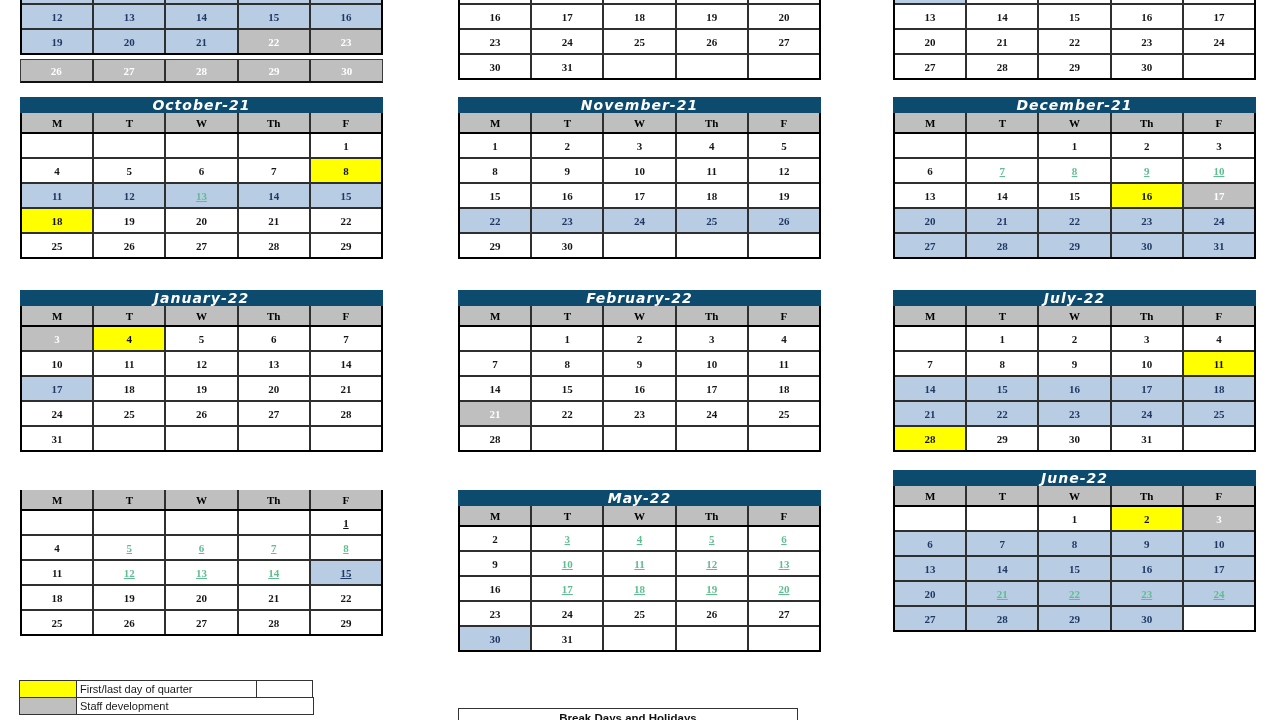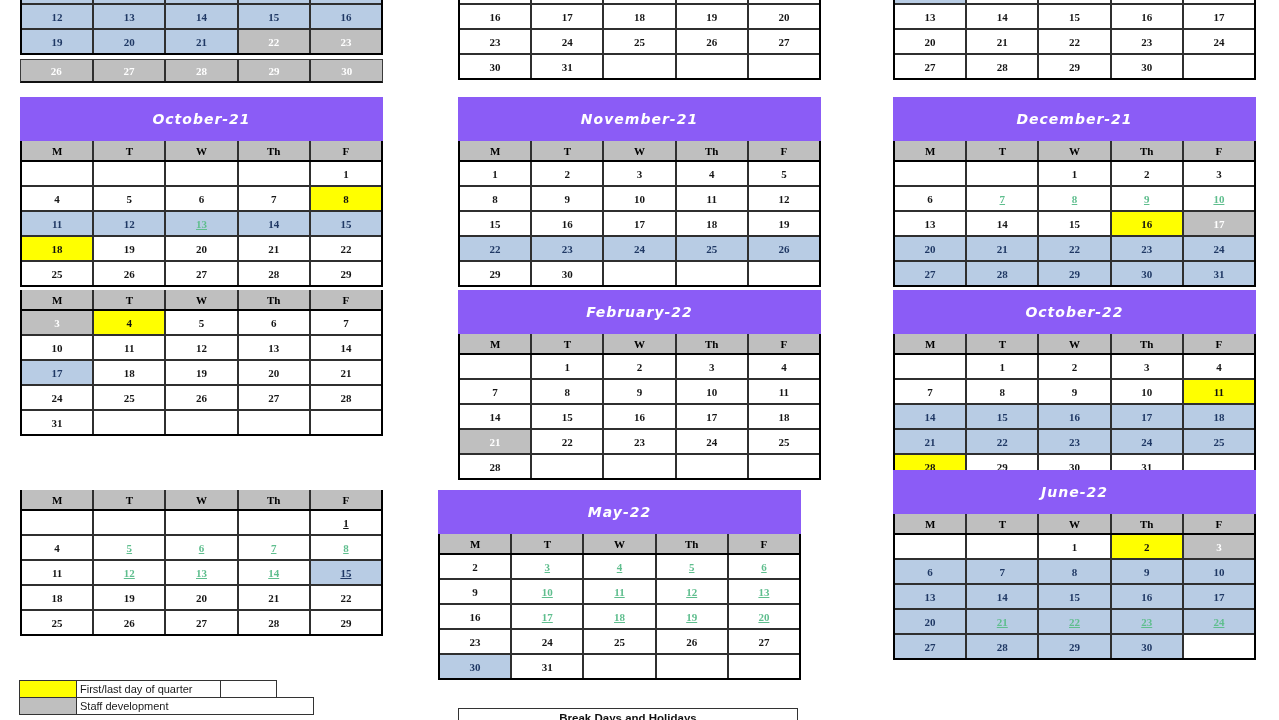--- a/index.html
+++ b/index.html
@@ -1,20 +1,20 @@
 <!DOCTYPE html>
 <html><head>
 <meta charset="utf-8">
 <style>
   html,body{margin:0;padding:0;}
   body{width:1279px;height:720px;overflow:hidden;background:#ffffff;position:relative;
        font-family:"Liberation Sans",sans-serif;}
   .slot{position:absolute;width:363px;}
   
-  .m-title{height:44px;background:#8b5cf6;color:#fff;display:flex;align-items:center;justify-content:center;
+  .m-title{height:16px;background:#0c4a6e;color:#fff;display:flex;align-items:center;justify-content:center;
            font:italic 700 14px "DejaVu Sans",sans-serif;letter-spacing:1px;}
   .m-body{border:2px solid #000;border-top:none;background:#fff;}
   .pbox{border:2px solid #000;border-top:none;background:#fff;}
   .m-hdr{display:flex;background:#BFBFBF;border-bottom:2px solid #000;height:19px;}
   .m-row{display:flex;height:23px;border-top:2px solid #2f2f2f;}
   .m-row:first-child{border-top:none;}
   .m-hdr + .m-row{border-top:none;}
   .m-row.sliver{height:3px;overflow:hidden;border-top:none;}
   .m-strip{display:flex;height:21px;margin-top:4px;border:1px solid #3a3a3a;border-bottom:2px solid #111;background:#fff;}
   .m-cell{flex:1 1 0;display:flex;align-items:center;justify-content:center;overflow:hidden;
@@ -31,21 +31,21 @@
   .c-gb{background:#B8CCE4;color:#5FBE8E;text-decoration:underline;}
   .c-u{background:#fff;color:#111;text-decoration:underline;}
   .c-bu{background:#B8CCE4;color:#1F3864;text-decoration:underline;}
   
   .legend-left{position:absolute;left:19px;top:681px;}
   .lg-row{display:flex;margin-top:-1px;}
   .lg-cell{border:1px solid #333;box-sizing:border-box;height:18px;display:flex;align-items:center;
            font-size:11px;color:#1a1a1a;padding:0 3px;margin-left:-1px;}
   .lg-cell:first-child{margin-left:0;}
   .lg-swatch{width:58px;}
-  .lg-label{width:145px;}
+  .lg-label{width:181px;}
   .lg-extra{width:57px;}
   .lg-label-wide{width:238px;}
   .legend-right{position:absolute;left:458px;top:708px;width:340px;border-radius:14px;}
   .lg-hdr{border:1px solid #333;box-sizing:border-box;height:19px;display:flex;align-items:center;justify-content:center;
           font-weight:bold;font-size:11.5px;color:#111;}
   .lg-line{border:1px solid #333;box-sizing:border-box;height:20px;margin-top:-1px;display:flex;align-items:center;
            font-size:11px;color:#222;padding:0 4px;text-decoration:underline;}
 </style>
 </head>
 <body>
@@ -281,20 +281,21 @@
       <div class="m-row">
         <div class="m-cell c-b">27</div>
         <div class="m-cell c-b">28</div>
         <div class="m-cell c-b">29</div>
         <div class="m-cell c-b">30</div>
         <div class="m-cell c-b">31</div>
       </div>
     </div>
   </div>
 <div class="slot" style="left:20px;top:290px;">
+    <div class="m-title">January-22</div>
     <div class="m-body">
       <div class="m-hdr">
         <div class="m-cell hdr-cell">M</div>
         <div class="m-cell hdr-cell">T</div>
         <div class="m-cell hdr-cell">W</div>
         <div class="m-cell hdr-cell">Th</div>
         <div class="m-cell hdr-cell">F</div>
       </div>
       <div class="m-row">
         <div class="m-cell c-s">3</div>
@@ -374,21 +375,21 @@
       <div class="m-row">
         <div class="m-cell c-n">28</div>
         <div class="m-cell c-e"></div>
         <div class="m-cell c-e"></div>
         <div class="m-cell c-e"></div>
         <div class="m-cell c-e"></div>
       </div>
     </div>
   </div>
 <div class="slot" style="left:893px;top:290px;">
-    <div class="m-title">October-22</div>
+    <div class="m-title">July-22</div>
     <div class="m-body">
       <div class="m-hdr">
         <div class="m-cell hdr-cell">M</div>
         <div class="m-cell hdr-cell">T</div>
         <div class="m-cell hdr-cell">W</div>
         <div class="m-cell hdr-cell">Th</div>
         <div class="m-cell hdr-cell">F</div>
       </div>
       <div class="m-row">
         <div class="m-cell c-e"></div>
@@ -466,21 +467,21 @@
       </div>
       <div class="m-row">
         <div class="m-cell c-n">25</div>
         <div class="m-cell c-n">26</div>
         <div class="m-cell c-n">27</div>
         <div class="m-cell c-n">28</div>
         <div class="m-cell c-n">29</div>
       </div>
     </div>
   </div>
-<div class="slot" style="left:438px;top:490px;">
+<div class="slot" style="left:458px;top:490px;">
     <div class="m-title">May-22</div>
     <div class="m-body">
       <div class="m-hdr">
         <div class="m-cell hdr-cell">M</div>
         <div class="m-cell hdr-cell">T</div>
         <div class="m-cell hdr-cell">W</div>
         <div class="m-cell hdr-cell">Th</div>
         <div class="m-cell hdr-cell">F</div>
       </div>
       <div class="m-row">

